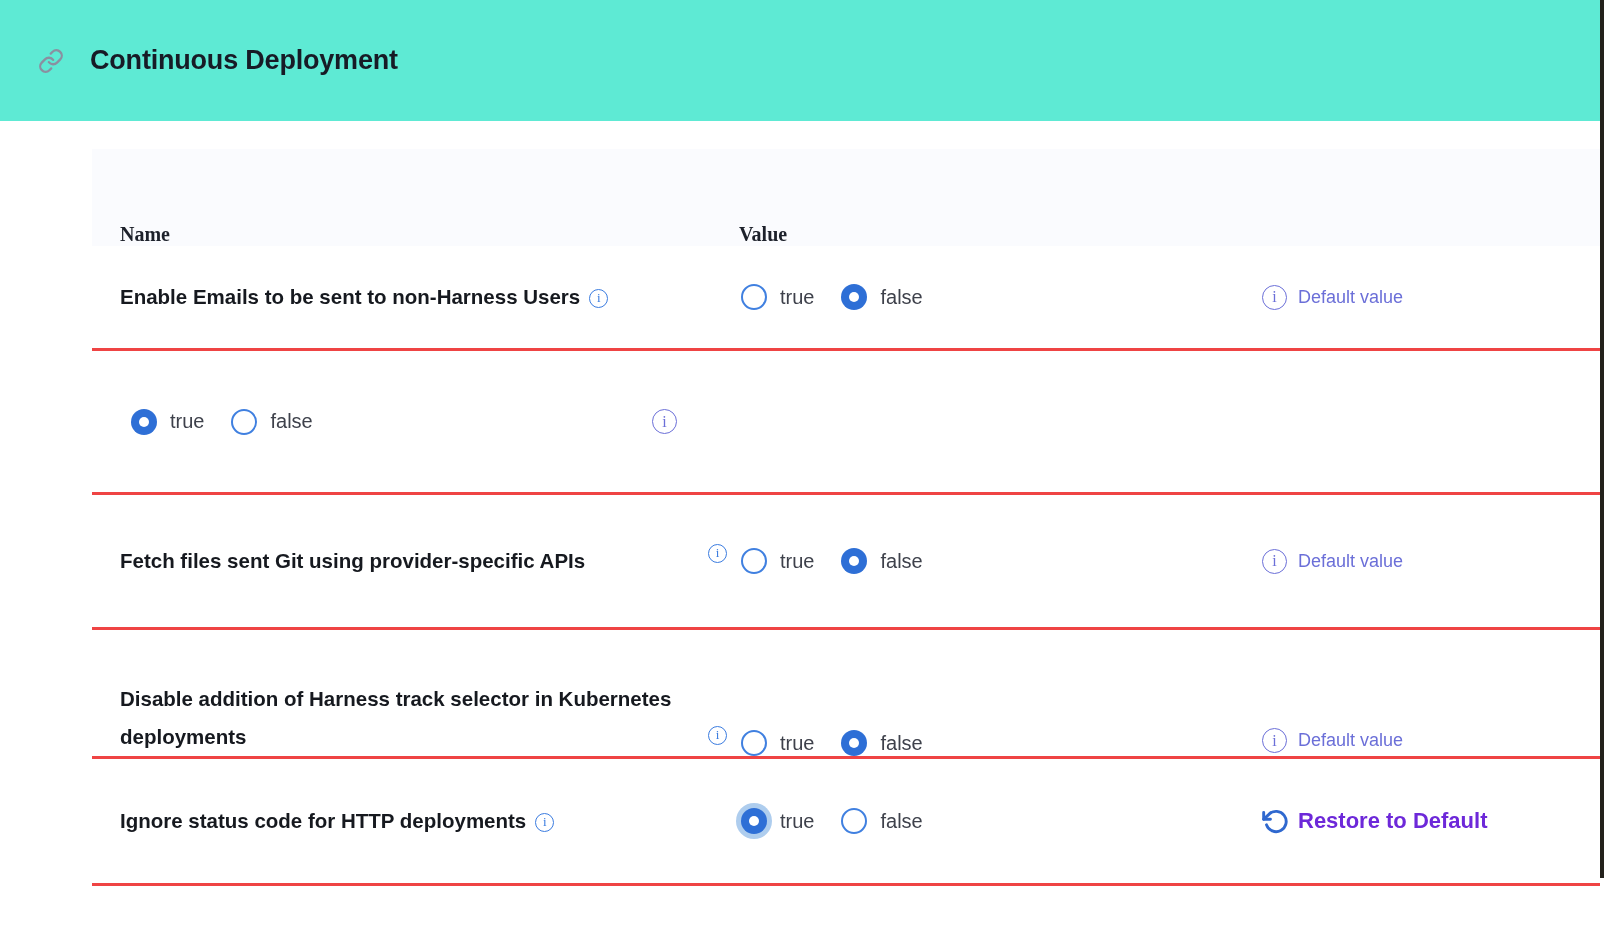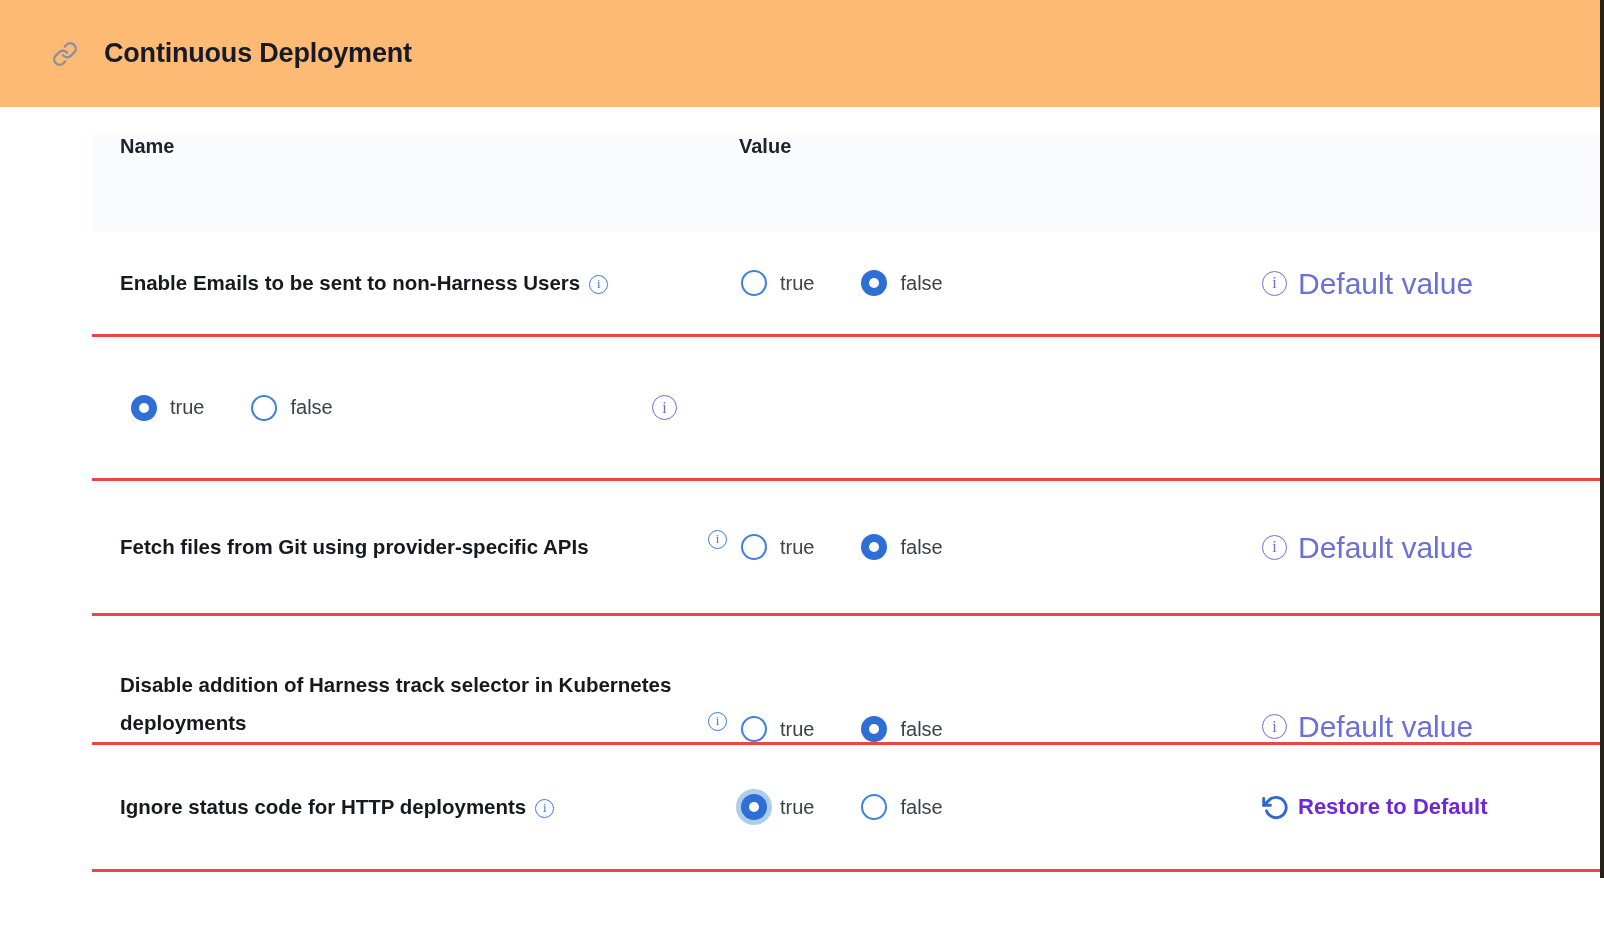--- a/index.html
+++ b/index.html
@@ -6,43 +6,44 @@
   html, body {
     width: 1604px; height: 926px;
     background: #ffffff;
     overflow: hidden;
     font-family: "Liberation Sans", sans-serif;
     position: relative;
   }
 
   
   .section-header {
-    height: 107px;
-    background: #fdba74;
-    display: flex;
-    align-items: center;
-    padding-left: 52px;
+    height: 121px;
+    background: #5eead4;
+    display: flex;
+    align-items: center;
+    padding-left: 38px;
   }
   .section-header .link-ic { width: 26px; height: 26px; margin-right: 26px; display: block; }
   .section-title {
     font-size: 27px;
     font-weight: 700;
     color: #171B26;
     letter-spacing: -0.2px;
   }
 
   
   .settings-table { margin-left: 92px; width: 1508px; }
 
   .thead {
     height: 97px;
     margin-top: 28px;
     background: #FAFBFE;
     display: flex;
-    align-items: flex-start;
+    align-items: flex-end;
+    font-family: Liberation Serif, serif;
   }
   .th { font-size: 20px; font-weight: 600; color: #1D212B; }
   .th-name { width: 610px; padding-left: 28px; }
   .th-value { width: 560px; padding-left: 37px; }
 
   .row {
     display: flex;
     align-items: center;
     border-bottom: 3px solid #ef4444;
   }
@@ -83,21 +84,21 @@
 
   .cell-value {
     width: 560px;
     display: flex;
     align-items: center;
   }
   .radio-group { display: flex; align-items: center; }
   .radio-group.plain { margin-left: 39px; }
 
   .radio-opt { display: flex; align-items: center; cursor: pointer; }
-  .radio-opt:first-child { margin-right: 47px; }
+  .radio-opt:first-child { margin-right: 27px; }
   .radio {
     width: 26px; height: 26px;
     border-radius: 50%;
     background: #ffffff;
     border: 2px solid #4080E0;
     position: relative;
     flex: none;
   }
   .radio.checked { border: none; background: #2E6FD6; }
   .radio.checked::after {
@@ -125,21 +126,21 @@
     border: 1.6px solid #6B6FD8;
     border-radius: 50%;
     color: #6B6FD8;
     font-family: "Liberation Serif", serif;
     font-size: 16px;
     margin-right: 11px;
     cursor: pointer;
     flex: none;
   }
   .status-text {
-    font-size: 30px;
+    font-size: 18px;
     color: #6B6FD8;
     line-height: 31px;
     max-width: 205px;
   }
   .restore-link { display: flex; align-items: center; cursor: pointer; }
   .restore-ic { width: 27px; height: 27px; margin-right: 9px; flex: none; }
   .restore-text {
     font-size: 22px;
     font-weight: 600;
     color: #6d28d9;
@@ -207,21 +208,21 @@
         </span>
       </div>
     </div>
     <div class="cell-status">
       <span class="info-lg">i</span>
     </div>
   </div>
 
   <div class="row row-h135">
     <div class="cell-name">
-      <span class="name-text">Fetch files from Git using provider-specific APIs</span>
+      <span class="name-text">Fetch files sent Git using provider-specific APIs</span>
     </div>
     <div class="cell-value">
       <span class="info-sm lead">i</span>
       <div class="radio-group">
         <span class="radio-opt">
           <span class="radio"></span>
           <span class="radio-label">true</span>
         </span>
         <span class="radio-opt">
           <span class="radio checked"></span>

